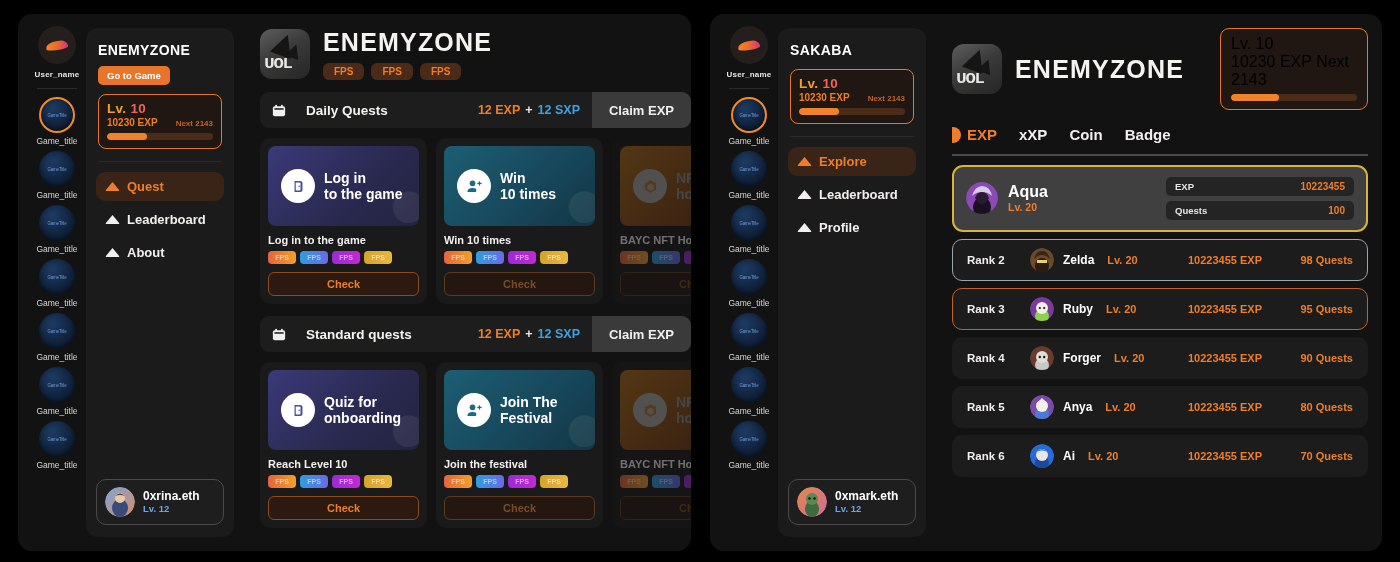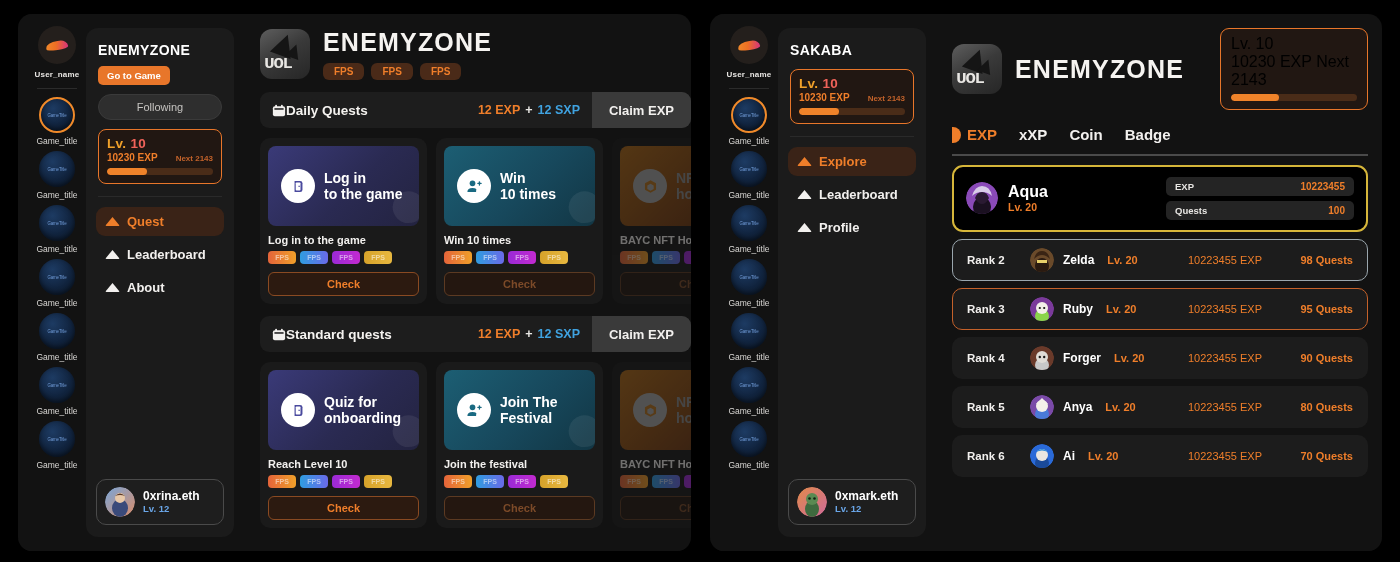--- a/index.html
+++ b/index.html
@@ -155,21 +155,21 @@
     padding: 3px 11px; border-radius: 6px;
   }
 
   
   .qsection { margin: 12px 0 0 14px; }
   .qbar {
     display: flex; align-items: stretch; background: #1d1d1d;
     border-radius: 9px; overflow: hidden; height: 36px;
   }
   .qbar .qb-left {
-    flex: 1; display: flex; align-items: center; gap: 0; padding-left: 12px;
+    flex: 1; display: flex; align-items: center; gap: 20px; padding-left: 12px;
   }
   .qb-title { font-size: 13.5px; font-weight: bold; color: #f4f2ef; }
   .qb-mid { display: flex; align-items: center; gap: 5px; margin-left: auto; padding-right: 12px; }
   .qb-exp { font-size: 12.5px; font-weight: bold; color: #ef7e2a; margin-left: 9px; }
   .qb-plus { font-size: 12.5px; font-weight: bold; color: #e9e7e4; }
   .qb-sxp { font-size: 12.5px; font-weight: bold; color: #3fa2e0; }
   .qb-claim {
     background: #3a3a3a; color: #f2f0ee; font-size: 13px; font-weight: bold;
     display: flex; align-items: center; padding: 0 17px;
   }
@@ -234,21 +234,21 @@
   .tab { font-size: 15px; font-weight: bold; color: #f2f0ee; display: flex; align-items: center; gap: 6px; }
   .tab.active { color: #ef7e2a; }
   .tab .pip {
     width: 9px; height: 16px; background: #ef7e2a;
     border-radius: 0 9px 9px 0;
   }
   .tab-rule { height: 1.5px; background: #4a4a4a; margin: 0 14px 0 14px; }
 
   .lb-list { margin: 9px 14px 0 14px; display: flex; flex-direction: column; gap: 7px; }
   .lb-top {
-    border: 2px solid #d6b63a; border-radius: 11px; background: #000000;
+    border: 2px solid #d6b63a; border-radius: 11px; background: #404040;
     display: flex; align-items: center; padding: 10px 12px; gap: 10px;
   }
   .lb-av { width: 32px; height: 32px; border-radius: 50%; flex: 0 0 auto; overflow: hidden; }
   .lb-top .nm { font-size: 16px; font-weight: bold; color: #fff; line-height: 1.1; }
   .lb-top .lvl { font-size: 10.5px; font-weight: bold; color: #ef7e2a; }
   .lb-stats { margin-left: auto; display: flex; flex-direction: column; gap: 5px; width: 188px; }
   .lb-stat {
     background: #242424; border-radius: 5px; padding: 4px 9px;
     display: flex; align-items: center; justify-content: space-between;
   }
@@ -259,21 +259,21 @@
     background: #1c1c1c; border-radius: 10px; height: 42px;
     display: flex; align-items: center; padding: 0 14px; gap: 9px;
     border: 1px solid transparent;
   }
   .lb-row.hl-white { border-color: #9aa6ad; }
   .lb-row.hl-orange { border-color: #c4612a; }
   .lb-rank { font-size: 11.5px; font-weight: bold; color: #f2f0ee; width: 54px; }
   .lb-av-sm { width: 24px; height: 24px; border-radius: 50%; flex: 0 0 auto; overflow: hidden; }
   .lb-name { font-size: 12px; font-weight: bold; color: #ffffff; }
   .lb-lv { font-size: 11px; font-weight: bold; color: #ef7e2a; margin-left: 4px; }
-  .lb-exp { font-size: 11px; font-weight: normal; color: #ef7e2a; margin-left: auto; }
+  .lb-exp { font-size: 11px; font-weight: bold; color: #ef7e2a; margin-left: auto; }
   .lb-q { font-size: 11px; font-weight: bold; color: #ef7e2a; width: 82px; text-align: right; }
 
   .fade-bottom {
     position: absolute; left: 0; right: 0; bottom: 0; height: 14px;
     background: linear-gradient(to bottom, rgba(18,18,18,0), #121212);
     pointer-events: none;
   }
 </style>
 </head>
 <body>
@@ -331,21 +331,20 @@
             </div>
             <div class="rail-label">Game_title</div>
           </div>
         </div>
     </div>
 
     <div class="sidecol" id="left-sidecol">
       <div class="side-head">
         <div class="side-title">ENEMYZONE</div>
         <button class="btn-goto">Go to Game</button>
-        <button class="btn-following">Following</button>
 
         <div class="lvcard">
           <div class="lv">
             <span class="lv-pre">Lv.</span>
             <span class="lv-num">10</span>
           </div>
           <div class="row2">
             <span class="exp">10230 EXP</span>
             <span class="next">Next 2143</span>
           </div>

